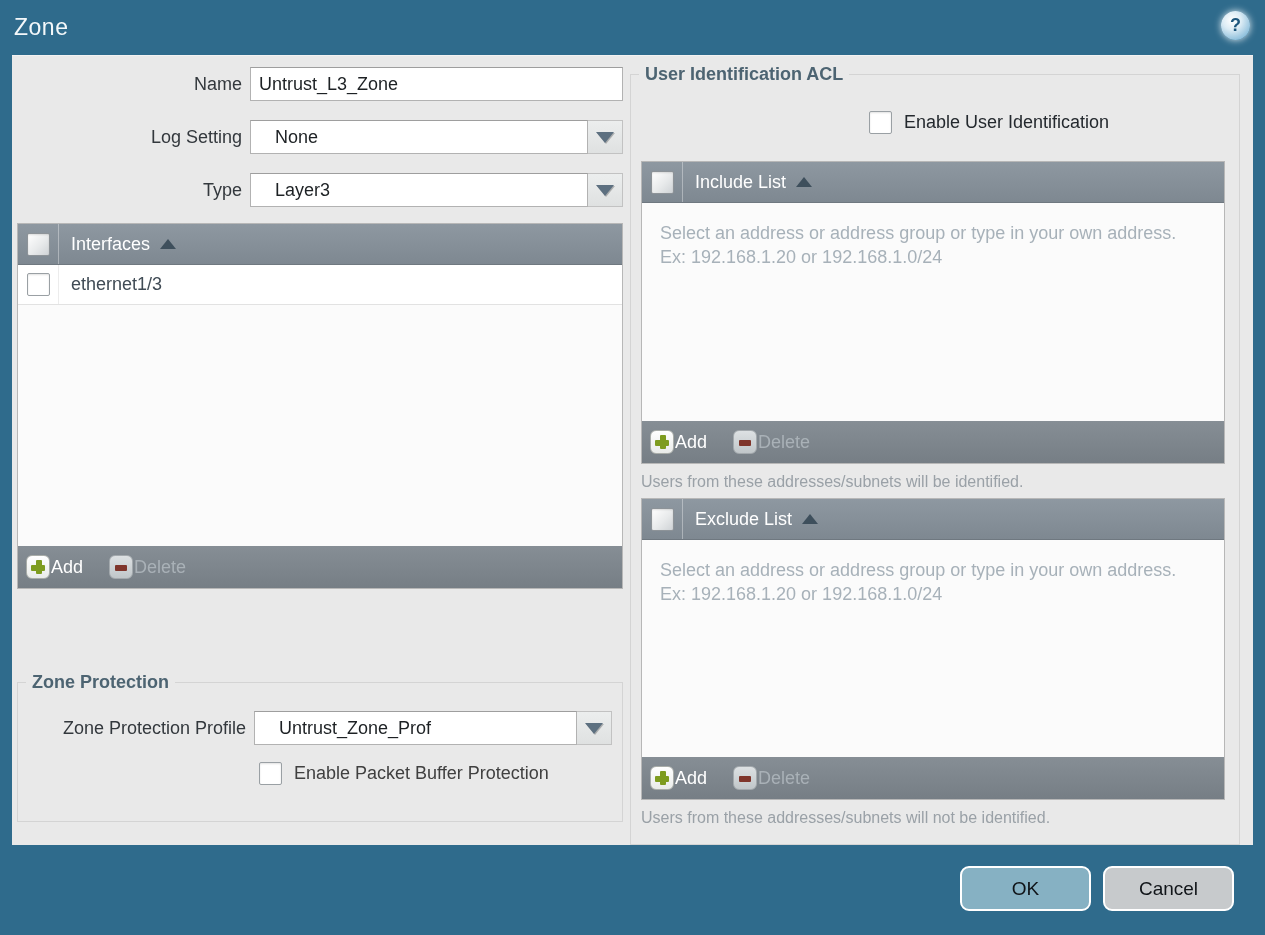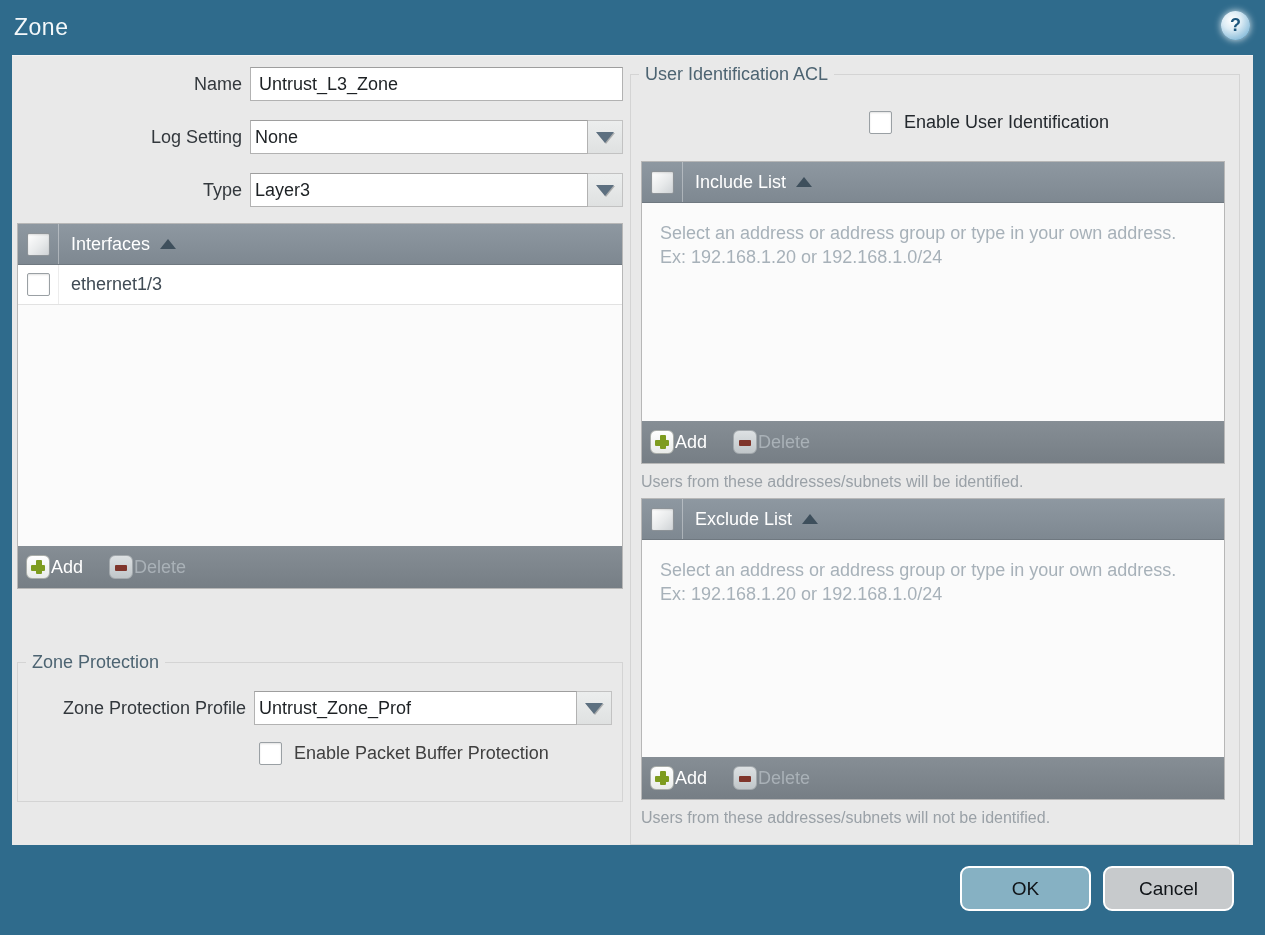--- a/index.html
+++ b/index.html
@@ -32,21 +32,21 @@
   
   .frow { display:flex; align-items:center; }
   .flabel { width:225px; text-align:right; margin-right:8px; font-size:18px; color:#33383d; flex:0 0 225px; }
   .tinput {
     height:34px; border:1px solid #b2b2b2; border-top-color:#9e9e9e; background:#fff;
     font-family:"Liberation Sans", sans-serif; font-size:18px; color:#1d2124; padding:0 8px; width:100%;
   }
   .dd { display:flex; flex:1; }
   .dd-text {
     flex:1; height:34px; line-height:32px; background:#fff; border:1px solid #b2b2b2;
-    border-top-color:#9e9e9e; font-size:18px; color:#1d2124; padding:0 4px;
+    border-top-color:#9e9e9e; font-size:18px; color:#1d2124; padding:0 24px;
     white-space:nowrap; overflow:hidden;
   }
   .dd-btn {
     width:35px; height:34px; background:linear-gradient(#ecEEee,#dfe1e1);
     border:1px solid #c2c2c2; border-left:none; display:flex; align-items:center; justify-content:center; cursor:pointer;
   }
   .tri-down { width:0; height:0; border:9px solid transparent; border-top:11px solid #5d7080; border-bottom:none;
     filter:drop-shadow(1px 1px 0 rgba(0,0,0,.25)); }
   .tri-up-sort { width:0; height:0; border:8px solid transparent; border-bottom:10px solid #3e4f5c; border-top:none;
     margin-left:10px; }
@@ -87,23 +87,23 @@
     border:1px solid #a3a9ad; position:relative; }
   .ico-del::before { content:""; position:absolute; left:5px; right:5px; top:9px; height:6px; background:#7f352b; border-radius:1px; }
 
   
   .left-col { position:absolute; left:5px; top:11px; width:606px; }
   .left-col .frow { margin-bottom:19px; }
   .interfaces-tbl { position:absolute; left:5px; top:167px; width:606px; height:366px; }
   .placeholder-text { color:#a7b1b9; font-size:18px; line-height:1.35; padding:18px 0 0 18px; max-width:560px; }
 
   fieldset { border:1px solid #d4d4d4; }
-  legend { color:#4d6472; font-weight:normal; font-size:18px; padding:0 6px; margin-left:8px; }
-
-  .zp-fieldset { position:absolute; left:5px; top:596px; width:606px; height:150px; }
+  legend { color:#4d6472; font-weight:bold; font-size:18px; padding:0 6px; margin-left:8px; }
+
+  .zp-fieldset { position:absolute; left:5px; top:616px; width:606px; height:150px; }
   .zp-row { display:flex; align-items:center; margin:18px 10px 0 0; }
   .zp-label { flex:0 0 228px; text-align:right; margin-right:8px; font-size:18px; color:#33383d; }
   .zp-dd { display:flex; width:358px; }
   .zp-cb-row { display:flex; align-items:center; margin:17px 0 0 241px; gap:12px; font-size:18px; color:#404040;text-align:center; }
 
   
   .uid-fieldset { position:absolute; left:618px; top:8px; width:610px; height:781px; background:#e9e9e9; }
   .uid-enable-row { display:flex; align-items:center; gap:12px; margin:26px 0 0 238px; font-size:18px; color:#24292e; }
   .acl-tbl { margin:27px 0 0 10px; width:584px; height:303px; }
   .acl-caption { margin:9px 0 7px 10px; font-size:16px; color:#9aa1a7; }

